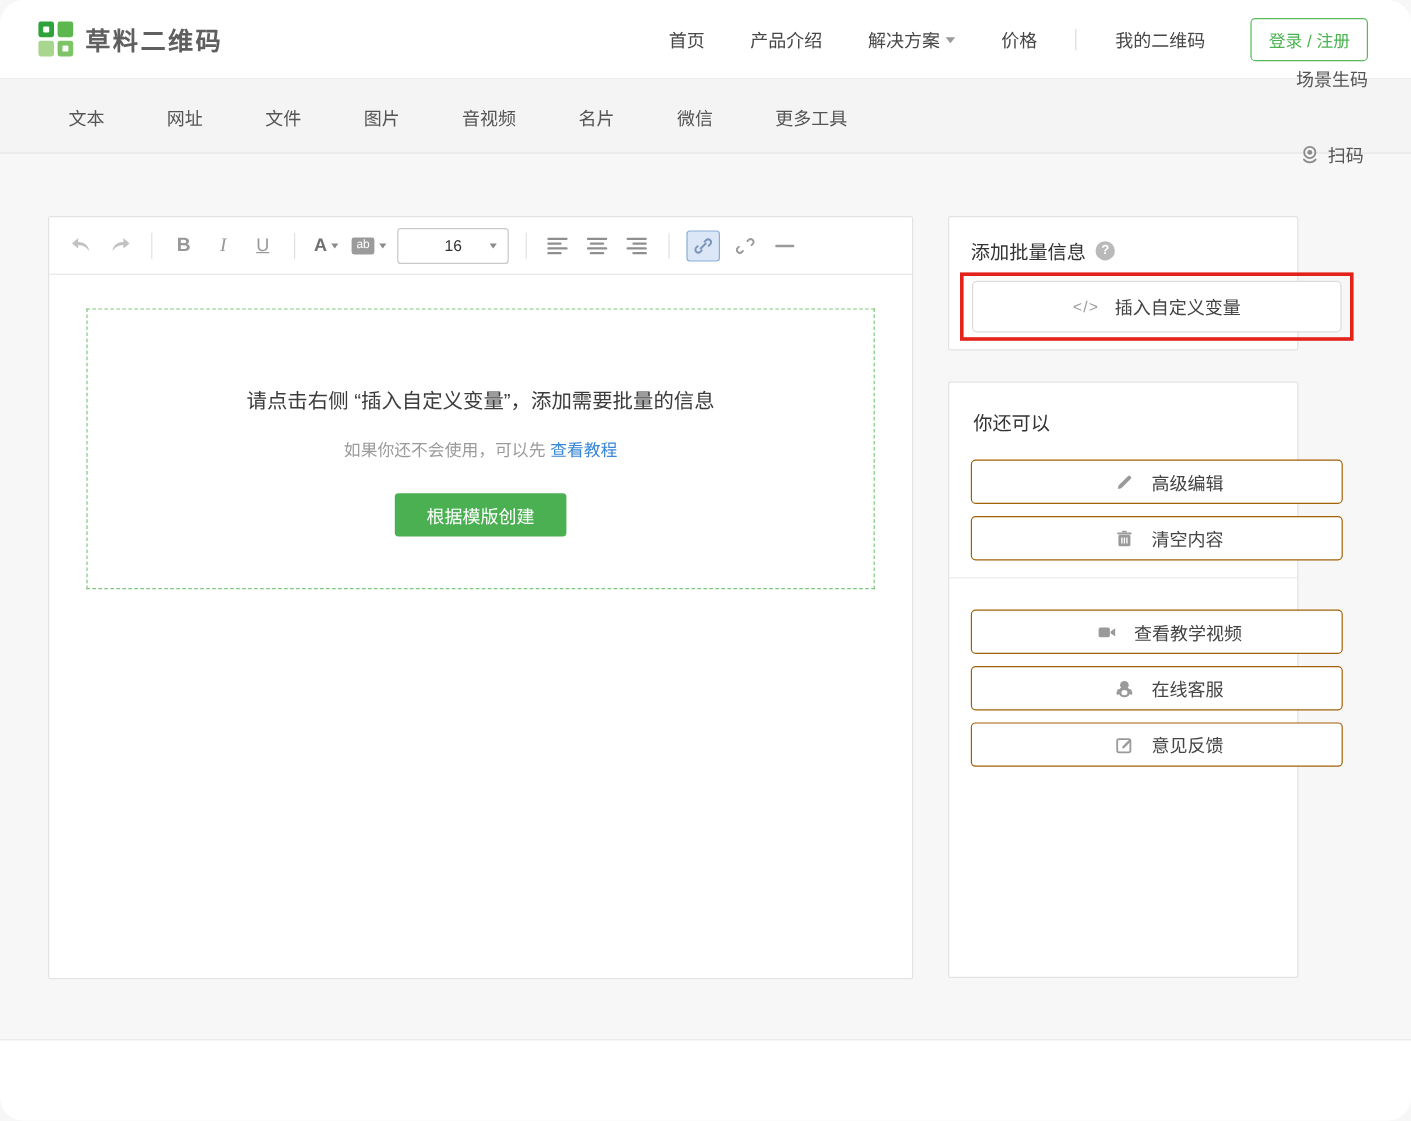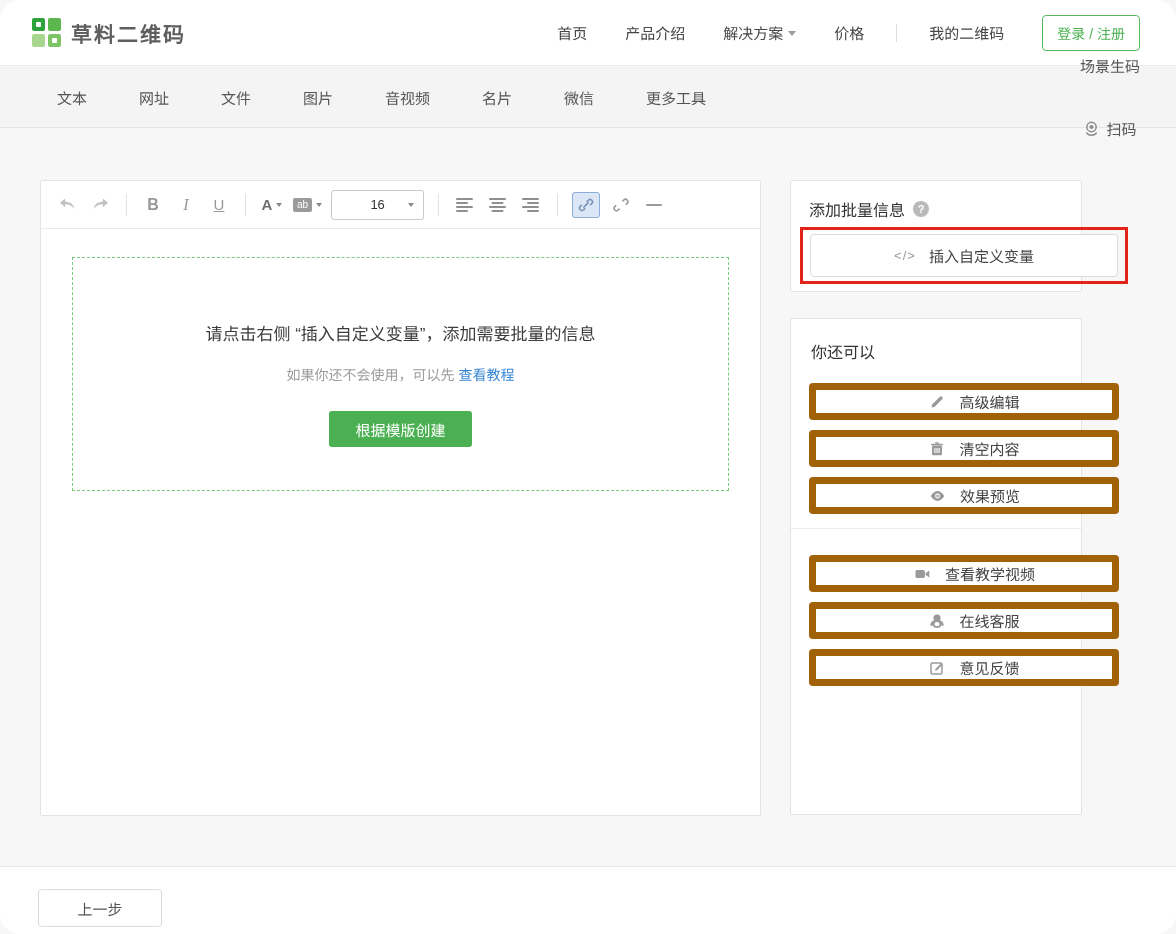--- a/index.html
+++ b/index.html
@@ -58,21 +58,21 @@
   .panel { position:absolute; left:790px; width:292px; background:#fff; border:1px solid #e3e3e3; border-radius:2px; }
   .panel1 { top:180px; height:112px; padding:16px 18px; }
   .panel-title-row { display:flex; align-items:center; gap:8px; font-size:16px; color:#333; }
   .help-badge { width:16px; height:16px; border-radius:50%; background:#b9b9b9; color:#fff; font-size:11px; font-weight:700; display:flex; align-items:center; justify-content:center; cursor:pointer; }
   .red-annotation { position:absolute; left:9px; top:46px; width:328px; height:57px; border:3px solid #e32219; padding:4px 7px; }
   .side-btn { width:100%; height:100%; background:#fff; border:1px solid #dcdcdc; border-radius:4px; display:flex; align-items:center; justify-content:center; gap:13px; font-size:15px; color:#444; cursor:pointer; font-family:inherit; }
   .code-glyph { color:#9a9a9a; font-size:13px; letter-spacing:1px; }
 
   .panel2 { top:318px; height:497px; padding:18px 18px; }
   .panel2-title { font-size:16px; color:#333; margin:2px 0 20px 2px; }
-  .action-btn { width:310px; height:37px; background:#fff; border:7px solid #a16207; border-radius:4px; display:flex; align-items:center; justify-content:center; gap:14px; font-size:15px; color:#444; cursor:pointer; margin-bottom:10px; font-family:inherit;padding-left:21px; }
+  .action-btn { width:310px; height:37px; background:#fff; border:1px solid #a16207; border-radius:4px; display:flex; align-items:center; justify-content:center; gap:14px; font-size:15px; color:#444; cursor:pointer; margin-bottom:10px; font-family:inherit;padding-left:21px; }
   .action-btn svg { flex:none; }
   .panel-divider { height:1px; background:#ececec; margin:14px -18px 26px; }
 
   
   .footer { position:absolute; left:0; top:866px; width:1176px; height:68px; background:#fff; border-top:1px solid #e7e7e7; }
   .prev-btn { position:absolute; left:38px; top:22px; width:124px; height:38px; background:#fff; border:1px solid #dcdcdc; border-radius:4px; font-size:15px; color:#555; cursor:pointer; font-family:inherit; }
   .next-btn { position:absolute; left:1016px; top:22px; width:124px; height:38px; background:#45ad4c; border:none; border-radius:4px; font-size:15px; color:#fff; cursor:pointer; font-family:inherit; }
 </style>
 </head>
 <body>
@@ -249,28 +249,20 @@
         <g fill="#9a9a9a">
           <rect x="3" y="4.8" width="10" height="9.4" rx="1.2"></rect>
           <rect x="2" y="2.8" width="12" height="1.6" rx="0.8"></rect>
           <rect x="6" y="1.2" width="4" height="1.6" rx="0.8"></rect>
         </g>
         <path d="M5.9 7 v5 M8 7 v5 M10.1 7 v5" stroke="#fff" stroke-width="1.1"></path>
       </svg>
       <span>清空内容</span>
     </button>
 
-    <button class="action-btn">
-      <svg width="17" height="16" viewBox="0 0 16 16">
-        <path d="M1.2 8 C3.3 4.7 5.9 3.1 8 3.1 s4.7 1.6 6.8 4.9 C12.7 11.3 10.1 12.9 8 12.9 S3.3 11.3 1.2 8 Z" fill="#9a9a9a"></path>
-        <circle cx="8" cy="8" r="2.4" fill="#fff"></circle>
-        <circle cx="8" cy="8" r="1.2" fill="#9a9a9a"></circle>
-      </svg>
-      <span>效果预览</span>
-    </button>
 
     <div class="panel-divider"></div>
 
     <button class="action-btn">
       <svg width="17" height="16" viewBox="0 0 16 16">
         <rect x="1" y="4" width="9.4" height="8" rx="1.5" fill="#9a9a9a"></rect>
         <path d="M11 7.2 L14.8 4.6 v6.8 L11 8.8 Z" fill="#9a9a9a"></path>
       </svg>
       <span>查看教学视频</span>
     </button>
@@ -291,16 +283,15 @@
     <button class="action-btn">
       <svg width="16" height="16" viewBox="0 0 16 16">
         <rect x="2" y="3" width="11" height="11" rx="1.5" fill="none" stroke="#9a9a9a" stroke-width="1.5"></rect>
         <path d="M6.3 10.8 l1.4-0.35 5.4-5.4 a0.95 0.95 0 0 0 -1.35 -1.35 l-5.4 5.4 z" fill="#9a9a9a"></path>
       </svg>
       <span>意见反馈</span>
     </button>
   </aside>
 
   <footer class="footer">
-    <button class="prev-btn">上一步</button>
   </footer>
 
 </div>
 
 </body></html>

